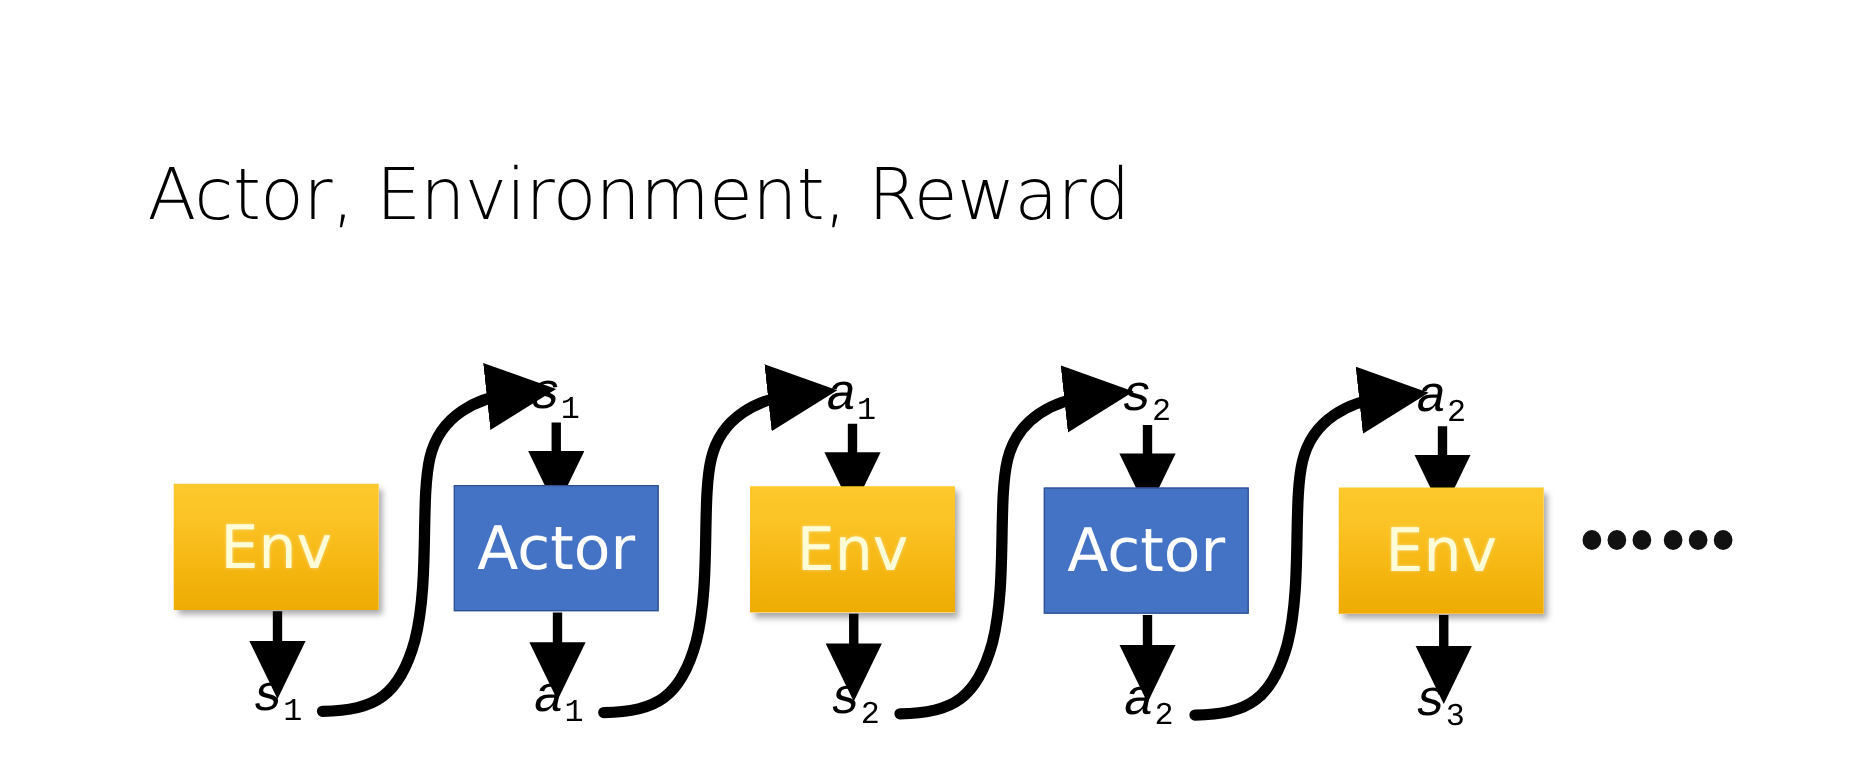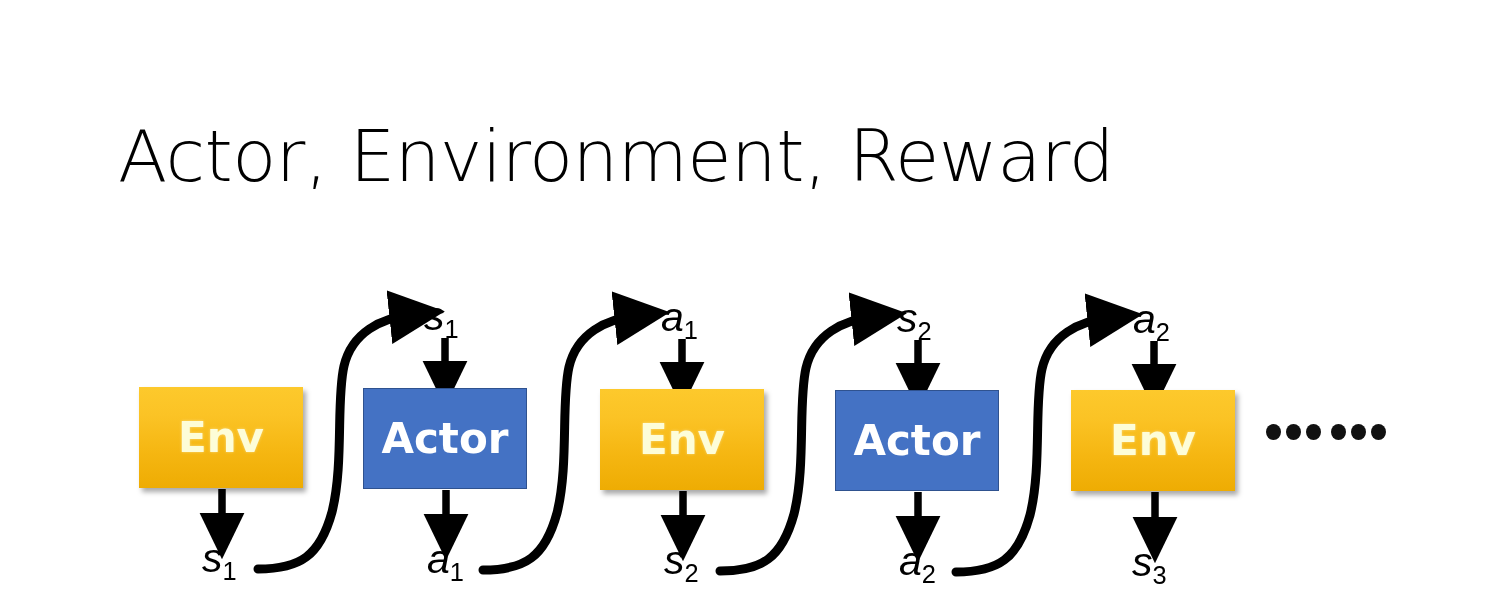--- a/index.html
+++ b/index.html
@@ -23,21 +23,21 @@
     background: #ffffff;
   }
 
   
   #slide-title {
     position: absolute;
     left: 118px;
     top: 110px;
     font-family: "DejaVu Sans", sans-serif;
     font-weight: 300;
-    font-size: 72px;
+    font-size: 57px;
     line-height: 92px;
     letter-spacing: -0.5px;
     color: #000000;
     white-space: nowrap;
   }
 
   
   #diagram {
     position: absolute;
     left: 0;
@@ -59,22 +59,22 @@
     position: absolute;
     width: 164px;
     height: 101px;
     display: flex;
     align-items: center;
     justify-content: center;
     box-sizing: border-box;
   }
   .node .node-label {
     font-family: "DejaVu Sans", sans-serif;
-    font-weight: 700;
-    font-size: 42px;
+    font-weight: 400;
+    font-size: 48px;
     line-height: 42px;
     letter-spacing: 0px;
     user-select: none;
   }
 
   .node.env {
     background: linear-gradient(180deg,
                 #fdc92c 0%,
                 #fbc325 28%,
                 #f5b611 66%,
@@ -90,21 +90,21 @@
     background: #4472c4;
     border: 1px solid #2f528f;
   }
   .node.actor .node-label {
     color: #ffffff;
   }
 
   
   .math-label {
     position: absolute;
-    font-family: Liberation Sans, sans-serif;
+    font-family: Liberation Mono, monospace;
     font-style: italic;
     font-size: 41px;
     line-height: 41px;
     color: #000000;
     white-space: nowrap;
     user-select: none;
   }
   .math-label sub {
     font-style: normal;
     font-size: 0.62em;

